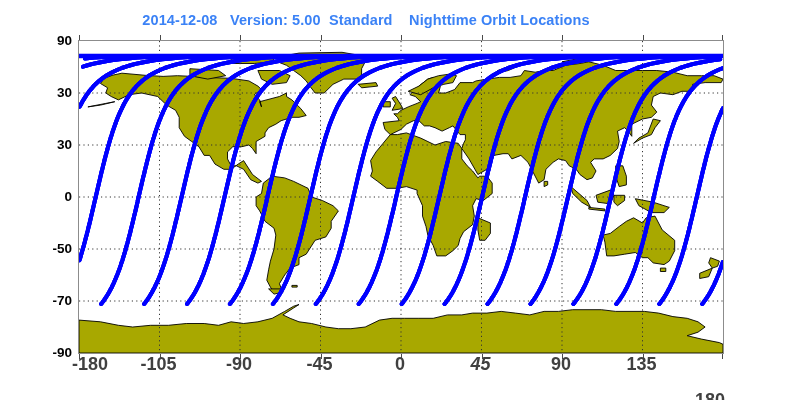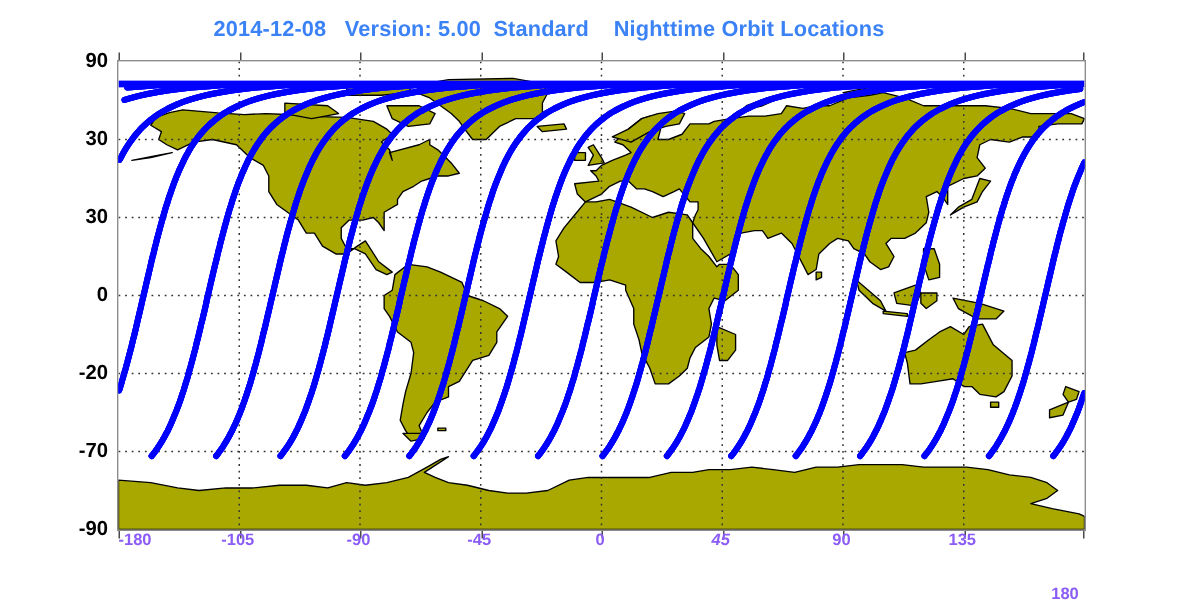--- a/index.html
+++ b/index.html
@@ -26,21 +26,21 @@
 
   
   .ytick{
     position:absolute;right:0;width:36px;text-align:right;
     font-size:13.5px;font-weight:bold;color:#000;
     transform:translateY(-50%);
   }
   .ytick-wrap{position:absolute;left:30px;top:40px;width:42px;height:312px;}
   .xtick-wrap{position:absolute;left:78px;top:354px;width:644px;height:22px;}
   .xtick{
-    position:absolute;top:0;font-size:11px;font-weight:bold;color:#8b5cf6;
+    position:absolute;top:0;font-size:18px;font-weight:bold;color:#404040;
     transform:translateX(-50%);white-space:nowrap;
   }
   .tickmark-x{position:absolute;width:1px;height:5px;background:#4a4a4a;top:-6px;}
 </style>
 </head>
 <body>
 
 <div id="stage">
 
   <div class="title">2014-12-08   Version: 5.00  Standard    Nighttime Orbit Locations</div>
@@ -175,21 +175,21 @@
       <div class="tickmark-x" style="left: 483px; top: 313px;"></div>
       <div class="tickmark-x" style="left: 563.5px; top: -6px;"></div>
       <div class="tickmark-x" style="left: 563.5px; top: 313px;"></div>
       <div class="tickmark-x" style="left: 643px; top: -6px;"></div>
       <div class="tickmark-x" style="left: 643px; top: 313px;"></div>
     </div>
 
   <div class="ytick-wrap">
       <div class="ytick" style="top: 312px;">-90</div>
       <div class="ytick" style="top: 260px;">-70</div>
-      <div class="ytick" style="top: 208px;">-20</div>
+      <div class="ytick" style="top: 208px;">-50</div>
       <div class="ytick" style="top: 156px;">0</div>
       <div class="ytick" style="top: 104px;">30</div>
       <div class="ytick" style="top: 52px;">30</div>
       <div class="ytick" style="top: 0px;">90</div>
     </div>
   <div class="xtick-wrap">
       <div class="xtick" style="left: 12px;">-180</div>
       <div class="xtick" style="left: 80.5px;">-105</div>
       <div class="xtick" style="left: 161px;">-90</div>
       <div class="xtick" style="left: 241.5px;">-45</div>

